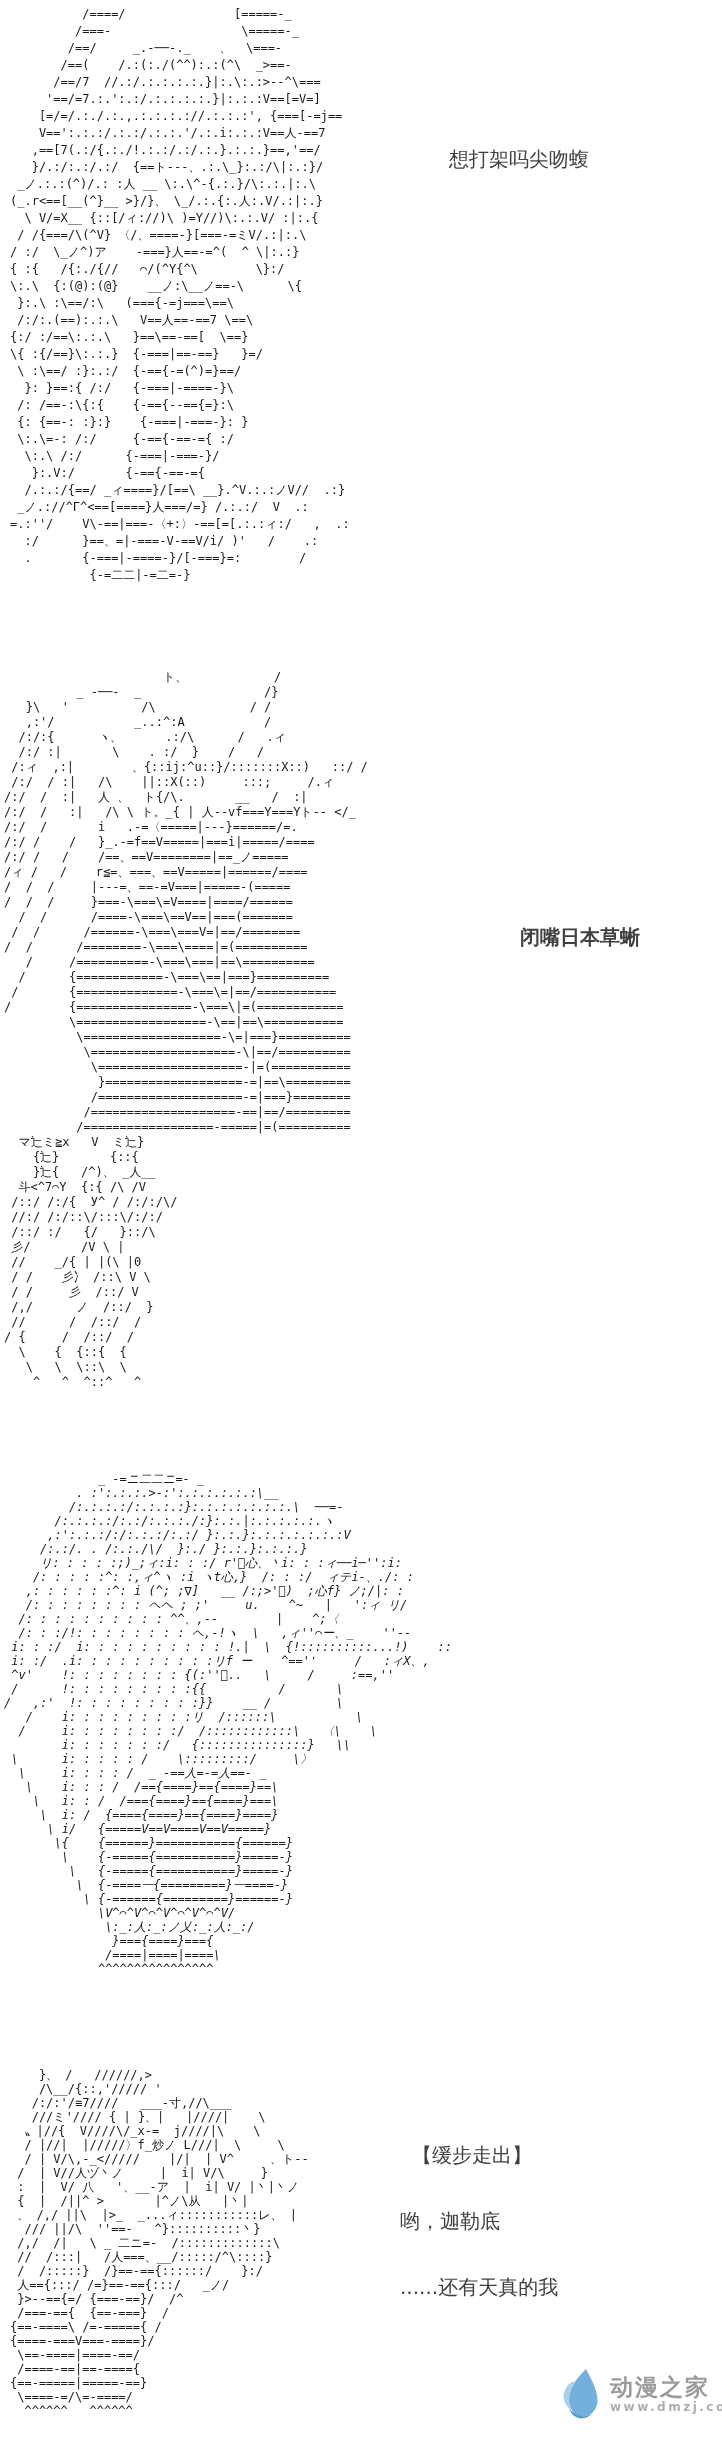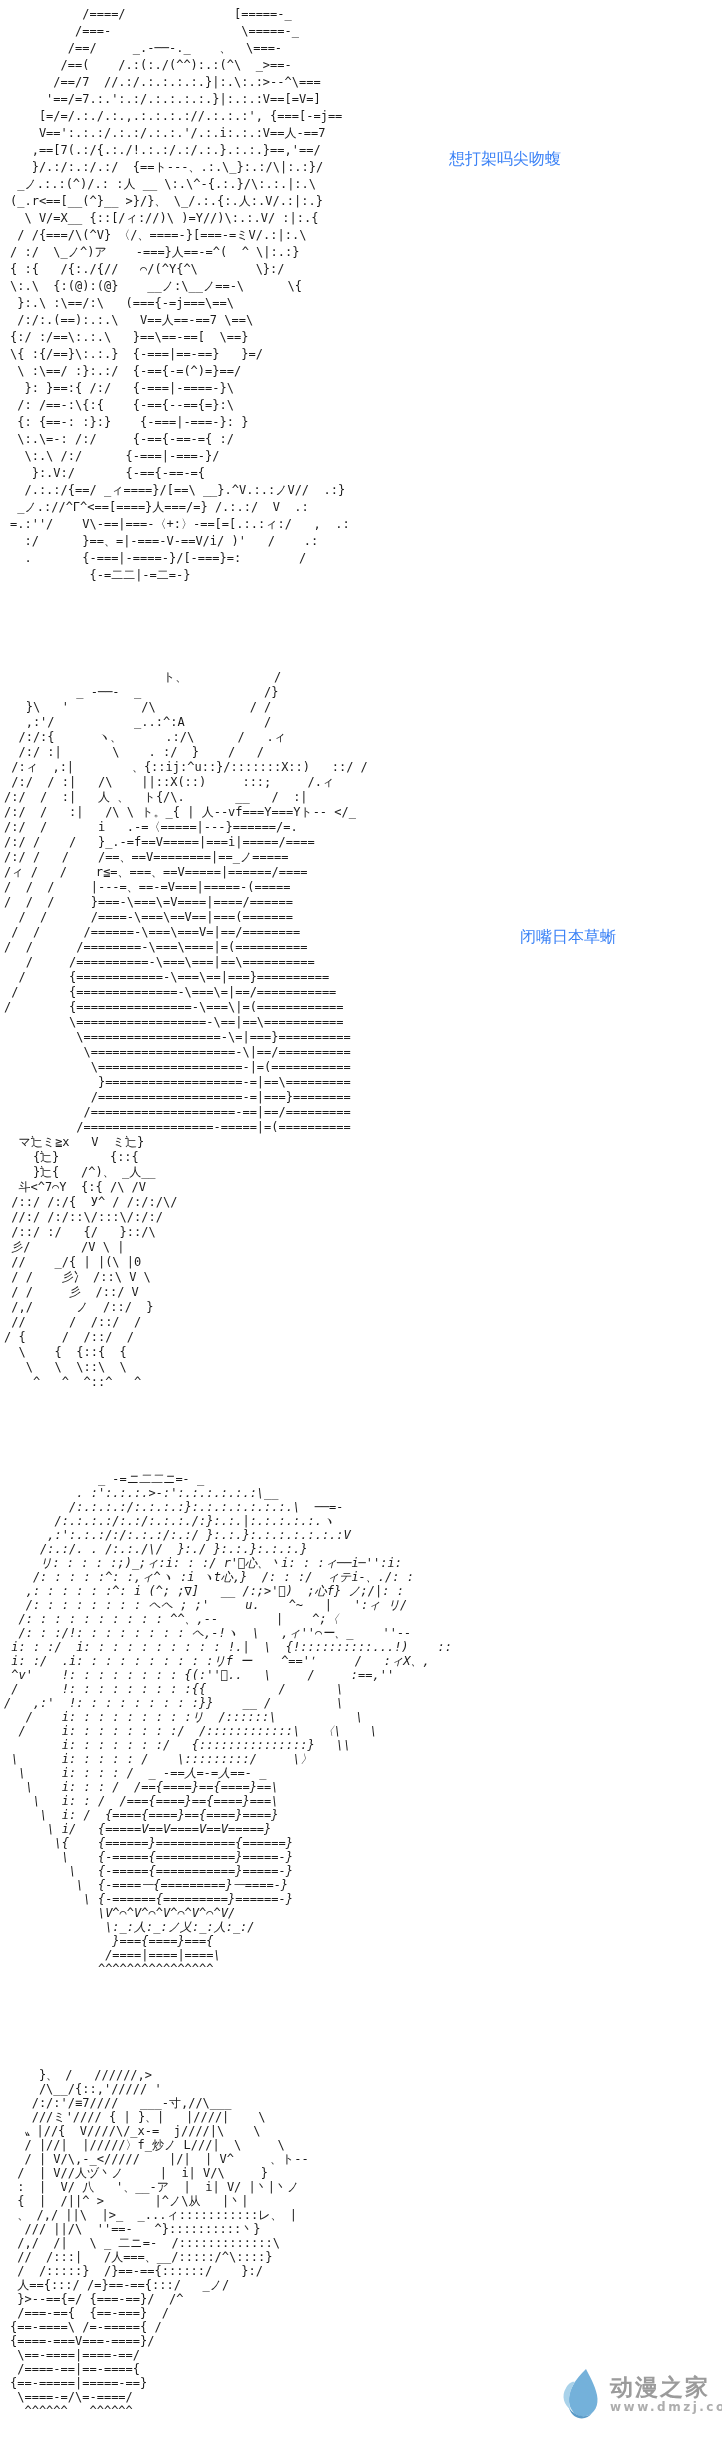--- a/index.html
+++ b/index.html
@@ -17,27 +17,27 @@
     font-family:"DejaVu Sans Mono",monospace;
     font-size:12px;
     color:#1a1a1a;
   }
   .p1{left:10px;top:6px;line-height:17px;}
   .p2{left:4px;top:670px;line-height:15px;}
   .p3{left:4px;top:1472px;line-height:14px;font-style:italic;}
   .p4{left:10px;top:2068px;line-height:14px;}
   .caption{
     position:absolute;
-    color:#3b82f6;
-    font-size:16px;
+    color:#404040;
+    font-size:20px;
     line-height:22px;
     white-space:pre;
   }
   .c1{left:449px;top:104px;}
-  .c2{left:520px;top:882px;}
+  .c2{left:520px;top:882px;font-weight:bold;}
   .c3{left:553px;top:1560px;}
   .c3 .line1{padding-left:5px;}
   .c4{left:400px;top:2100px;}
   .c4 .line1{padding-left:12px;}
   .watermark{
     position:absolute;
     left:560px;top:2368px;
     display:flex;
     align-items:center;
   }
@@ -209,20 +209,25 @@
 
   <div class="caption c1">
     <div class="line1">想打架吗尖吻蝮</div>
   </div>
 
   <div class="caption c2">
     <div class="line1">闭嘴日本草蜥</div>
   </div>
 
 
+  <div class="caption c4">
+    <div class="line1">【缓步走出】</div>
+    <div class="line2">哟，迦勒底</div>
+    <div class="line3">......还有天真的我</div>
+  </div>
 
   <div class="watermark">
     <svg class="wm-icon" width="42" height="52" viewBox="0 0 42 52" xmlns="http://www.w3.org/2000/svg">
       <path d="M26 1 C15 12 8 22 9 34 C10 43 17 50 26 48 C35 46 39 37 37 27 C35 17 29 7 26 1 Z" fill="#74b1da"></path>
       <path d="M15 14 C10 22 7 32 11 42 C4 37 1 28 6 20 C8 16 12 13 15 14 Z" fill="#a9d2ea"></path>
       <path d="M9 40 C15 48 25 51 32 45 C27 53 13 53 9 40 Z" fill="#5b9bc8"></path>
     </svg>
     <div class="wm-text">
       <div class="wm-name">动漫之家</div>
       <div class="wm-url">www.dmzj.com</div>

